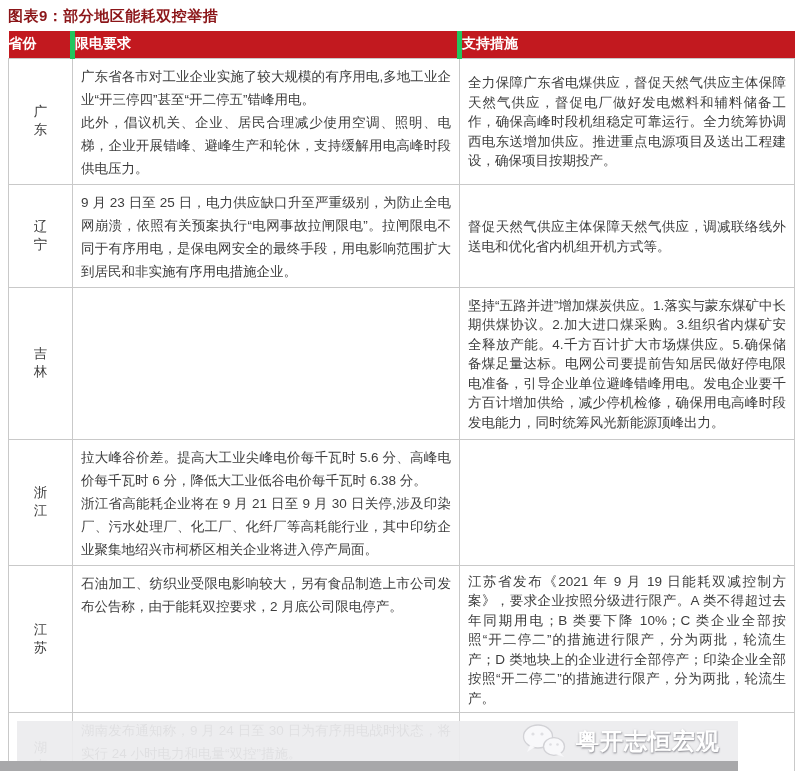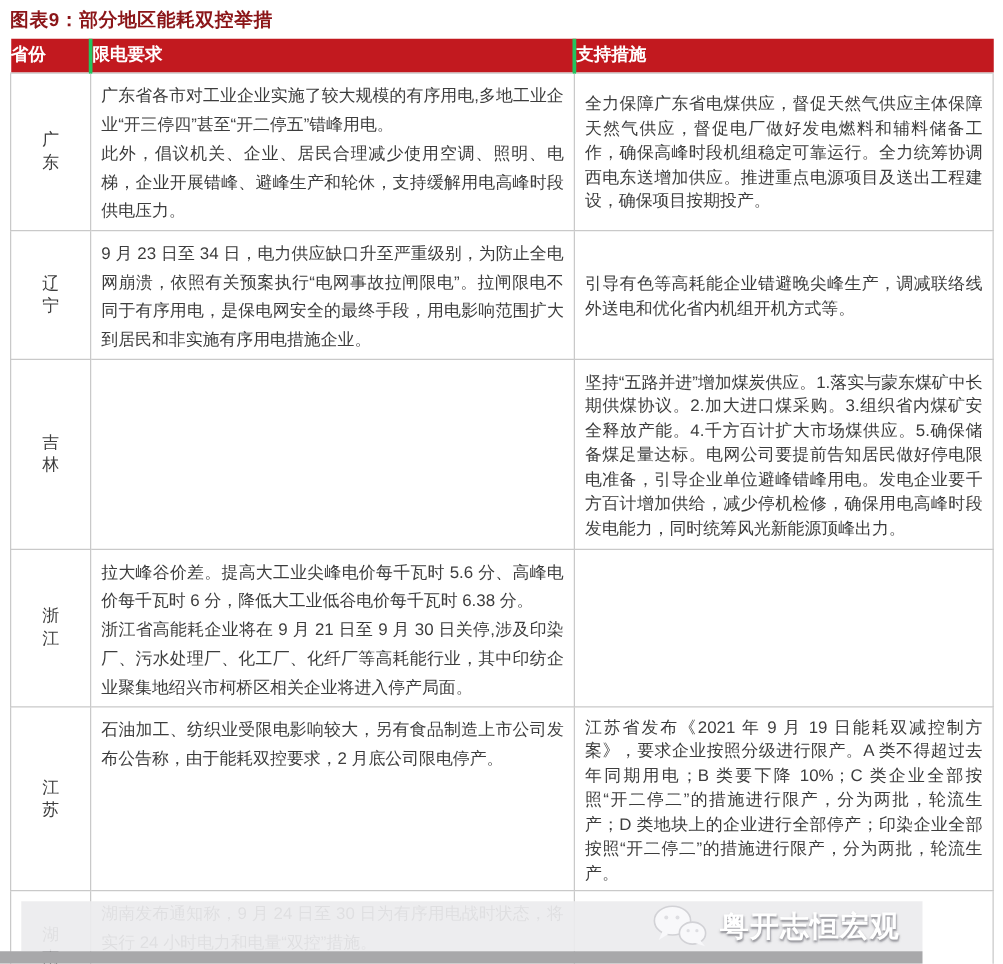--- a/index.html
+++ b/index.html
@@ -13,21 +13,21 @@
   }
   *{box-sizing:border-box;margin:0;padding:0;}
   html,body{width:802px;height:771px;overflow:hidden;background:#ffffff;
     font-family:"Liberation Sans","DejaVu Sans",sans-serif;}
   .page{position:relative;width:738px;height:771px;background:#fff;}
   .title{padding:7px 0 5px 8px;font-size:15px;font-weight:bold;color:var(--title);letter-spacing:.5px;}
   table{border-collapse:collapse;table-layout:fixed;width:786px;margin-left:8px;}
   col.c-prov{width:64px;} col.c-restr{width:387px;} col.c-supp{width:335px;}
   thead th{background:var(--header_bg);color:#fff;font-size:14px;font-weight:bold;
     height:27px;text-align:left;vertical-align:middle;border-bottom:1px solid var(--border);}
-  thead th + th{border-left:3px solid #22c55e;}
+  thead th + th{border-left:5px solid #22c55e;}
   tbody td{border:1px solid var(--border);font-size:13.5px;color:var(--body_text);
     padding:6px 8px 4px 8px;text-align:justify;}
   td.col-province{text-align:center;vertical-align:middle;padding:20px;}
   td.col-restriction{vertical-align:top;}
   td.col-restriction p{line-height:23px;margin:0;}
   td.col-support{vertical-align:middle;}
   td.col-support p{line-height:19.5px;margin:0;}
   td p + p{margin-top:2px;}
   tbody tr:nth-child(1) td{height:112px;}
   tbody tr:nth-child(2) td{height:91px;}
@@ -69,24 +69,24 @@
             <p>广东省各市对工业企业实施了较大规模的有序用电,多地工业企业“开三停四”甚至“开二停五”错峰用电。</p>
             <p>此外，倡议机关、企业、居民合理减少使用空调、照明、电梯，企业开展错峰、避峰生产和轮休，支持缓解用电高峰时段供电压力。</p>
           </td>
           <td class="col-support">
             <p>全力保障广东省电煤供应，督促天然气供应主体保障天然气供应，督促电厂做好发电燃料和辅料储备工作，确保高峰时段机组稳定可靠运行。全力统筹协调西电东送增加供应。推进重点电源项目及送出工程建设，确保项目按期投产。</p>
           </td>
         </tr>
         <tr>
           <td class="col-province">辽宁</td>
           <td class="col-restriction">
-            <p>9 月 23 日至 34 日，电力供应缺口升至严重级别，为防止全电网崩溃，依照有关预案执行“电网事故拉闸限电”。拉闸限电不同于有序用电，是保电网安全的最终手段，用电影响范围扩大到居民和非实施有序用电措施企业。</p>
+            <p>9 月 23 日至 25 日，电力供应缺口升至严重级别，为防止全电网崩溃，依照有关预案执行“电网事故拉闸限电”。拉闸限电不同于有序用电，是保电网安全的最终手段，用电影响范围扩大到居民和非实施有序用电措施企业。</p>
           </td>
           <td class="col-support">
-            <p>引导有色等高耗能企业错避晚尖峰生产，调减联络线外送电和优化省内机组开机方式等。</p>
+            <p>督促天然气供应主体保障天然气供应，调减联络线外送电和优化省内机组开机方式等。</p>
           </td>
         </tr>
         <tr>
           <td class="col-province">吉林</td>
           <td class="col-restriction"></td>
           <td class="col-support">
             <p>坚持“五路并进”增加煤炭供应。1.落实与蒙东煤矿中长期供煤协议。2.加大进口煤采购。3.组织省内煤矿安全释放产能。4.千方百计扩大市场煤供应。5.确保储备煤足量达标。电网公司要提前告知居民做好停电限电准备，引导企业单位避峰错峰用电。发电企业要千方百计增加供给，减少停机检修，确保用电高峰时段发电能力，同时统筹风光新能源顶峰出力。</p>
           </td>
         </tr>
         <tr>

